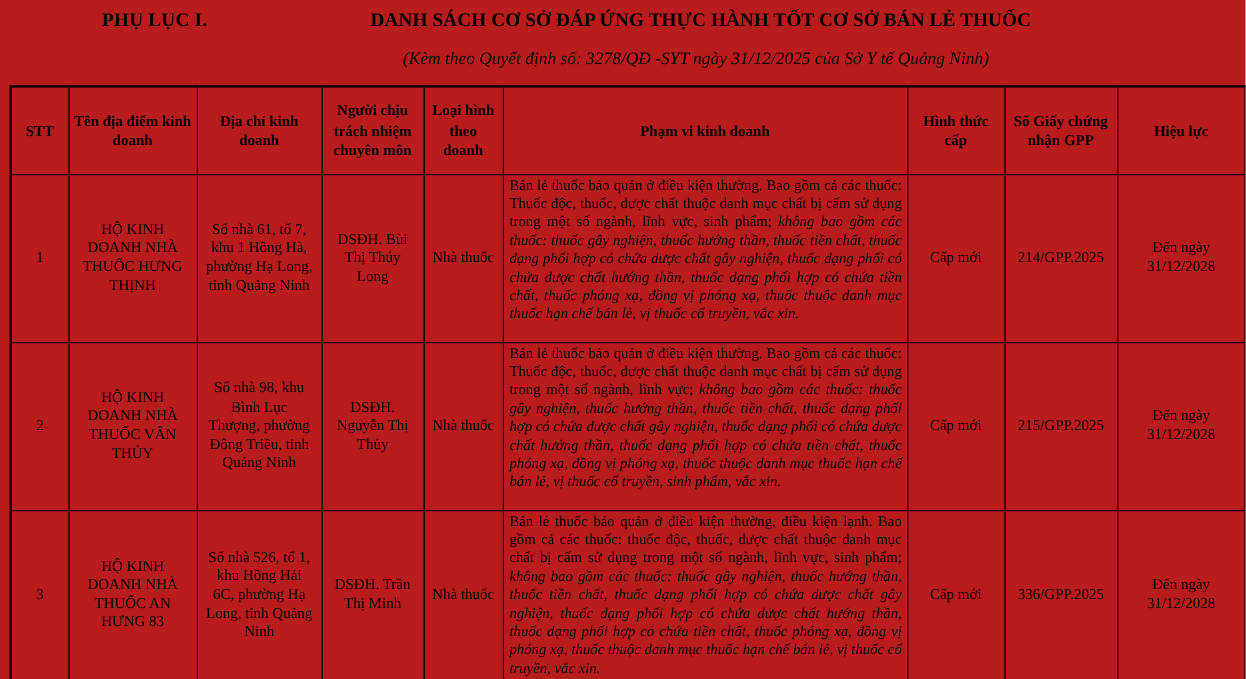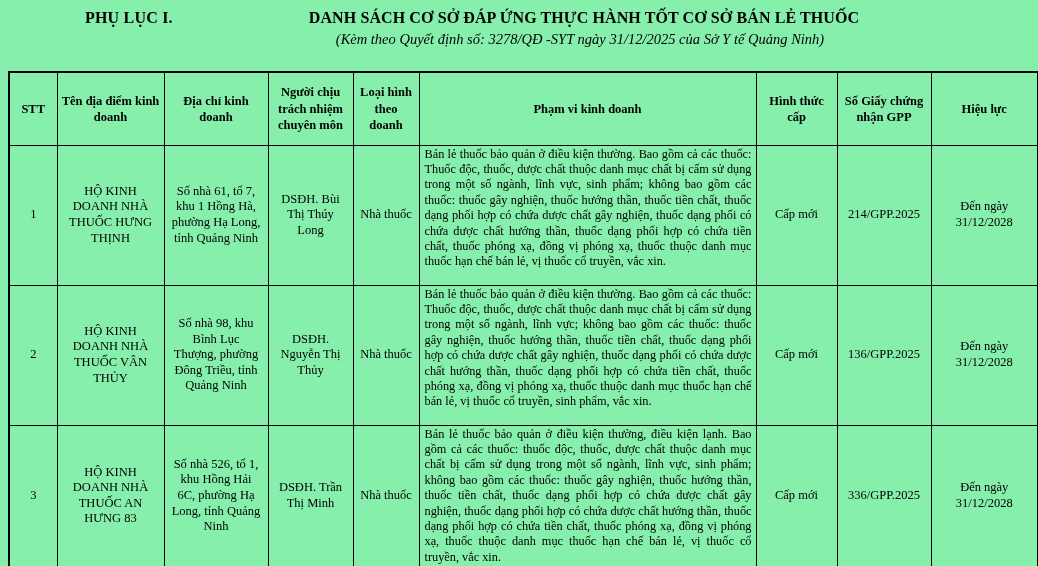--- a/index.html
+++ b/index.html
@@ -6,21 +6,21 @@
     margin: 0;
     padding: 0;
     background: #ffffff;
     color: #000000;
     font-family: "Liberation Serif", "DejaVu Serif", serif;
   }
   .page {
     position: relative;
     width: 1038px;
     height: 566px;
-    background: #86efac;
+    background: #b91c1c;
     overflow: hidden;
   }
   .doc-header {
     position: relative;
     padding-top: 9px;
     height: 58px;
   }
   .appendix-label {
     position: absolute;
     left: 85px;
@@ -34,21 +34,21 @@
     padding-left: 130px;
     font-weight: bold;
     font-size: 16px;
     letter-spacing: 0.1px;
   }
   .doc-subtitle {
     text-align: center;
     padding-left: 122px;
     font-style: italic;
     font-size: 14.5px;
-    margin-top: 4px;
+    margin-top: 14px;
   }
   table.gpp-table {
     border-collapse: collapse;
     table-layout: fixed;
     width: 1029px;
     margin-left: 8px;
     margin-top: 4px;
   }
   table.gpp-table, table.gpp-table th, table.gpp-table td {
     border: 1px solid #000000;
@@ -76,20 +76,21 @@
     line-height: 1.25;
   }
   td.cell-scope {
     text-align: justify;
     vertical-align: top;
     padding: 1px 4px 1px 5px;
     font-size: 12.3px;
     line-height: 15.4px;
   }
   td.cell-scope .scope-italic {
+    font-style: italic;
   }
   td.cell-name { padding: 2px 10px; }
 </style>
 </head>
 <body>
 
 <div class="page">
 
   <div class="doc-header">
     <span class="appendix-label">PHỤ LỤC I.</span>
@@ -135,21 +136,21 @@
         <td>Đến ngày 31/12/2028</td>
       </tr>
       <tr class="body-row-2">
         <td>2</td>
         <td class="cell-name">HỘ KINH DOANH NHÀ THUỐC VÂN THỦY</td>
         <td>Số nhà 98, khu Bình Lục Thượng, phường Đông Triều, tỉnh Quảng Ninh</td>
         <td>DSĐH. Nguyễn Thị Thủy</td>
         <td>Nhà thuốc</td>
         <td class="cell-scope"><span>Bán lẻ thuốc bảo quản ở điều kiện thường. Bao gồm cả các thuốc: Thuốc độc, thuốc, dược chất thuộc danh mục chất bị cấm sử dụng trong một số ngành, lĩnh vực; </span><span class="scope-italic">không bao gồm các thuốc: thuốc gây nghiện, thuốc hướng thần, thuốc tiền chất, thuốc dạng phối hợp có chứa dược chất gây nghiện, thuốc dạng phối có chứa dược chất hướng thần, thuốc dạng phối hợp có chứa tiền chất, thuốc phóng xạ, đồng vị phóng xạ, thuốc thuộc danh mục thuốc hạn chế bán lẻ, vị thuốc cổ truyền, sinh phẩm, vắc xin.</span></td>
         <td>Cấp mới</td>
-        <td>136/GPP.2025</td>
+        <td>215/GPP.2025</td>
         <td>Đến ngày 31/12/2028</td>
       </tr>
       <tr class="body-row-3">
         <td>3</td>
         <td class="cell-name">HỘ KINH DOANH NHÀ THUỐC AN HƯNG 83</td>
         <td>Số nhà 526, tổ 1, khu Hồng Hải 6C, phường Hạ Long, tỉnh Quảng Ninh</td>
         <td>DSĐH. Trần Thị Minh</td>
         <td>Nhà thuốc</td>
         <td class="cell-scope"><span>Bán lẻ thuốc bảo quản ở điều kiện thường, điều kiện lạnh. Bao gồm cả các thuốc: thuốc độc, thuốc, dược chất thuộc danh mục chất bị cấm sử dụng trong một số ngành, lĩnh vực, sinh phẩm; </span><span class="scope-italic">không bao gồm các thuốc: thuốc gây nghiện, thuốc hướng thần, thuốc tiền chất, thuốc dạng phối hợp có chứa dược chất gây nghiện, thuốc dạng phối hợp có chứa dược chất hướng thần, thuốc dạng phối hợp có chứa tiền chất, thuốc phóng xạ, đồng vị phóng xạ, thuốc thuộc danh mục thuốc hạn chế bán lẻ, vị thuốc cổ truyền, vắc xin.</span></td>
         <td>Cấp mới</td>

